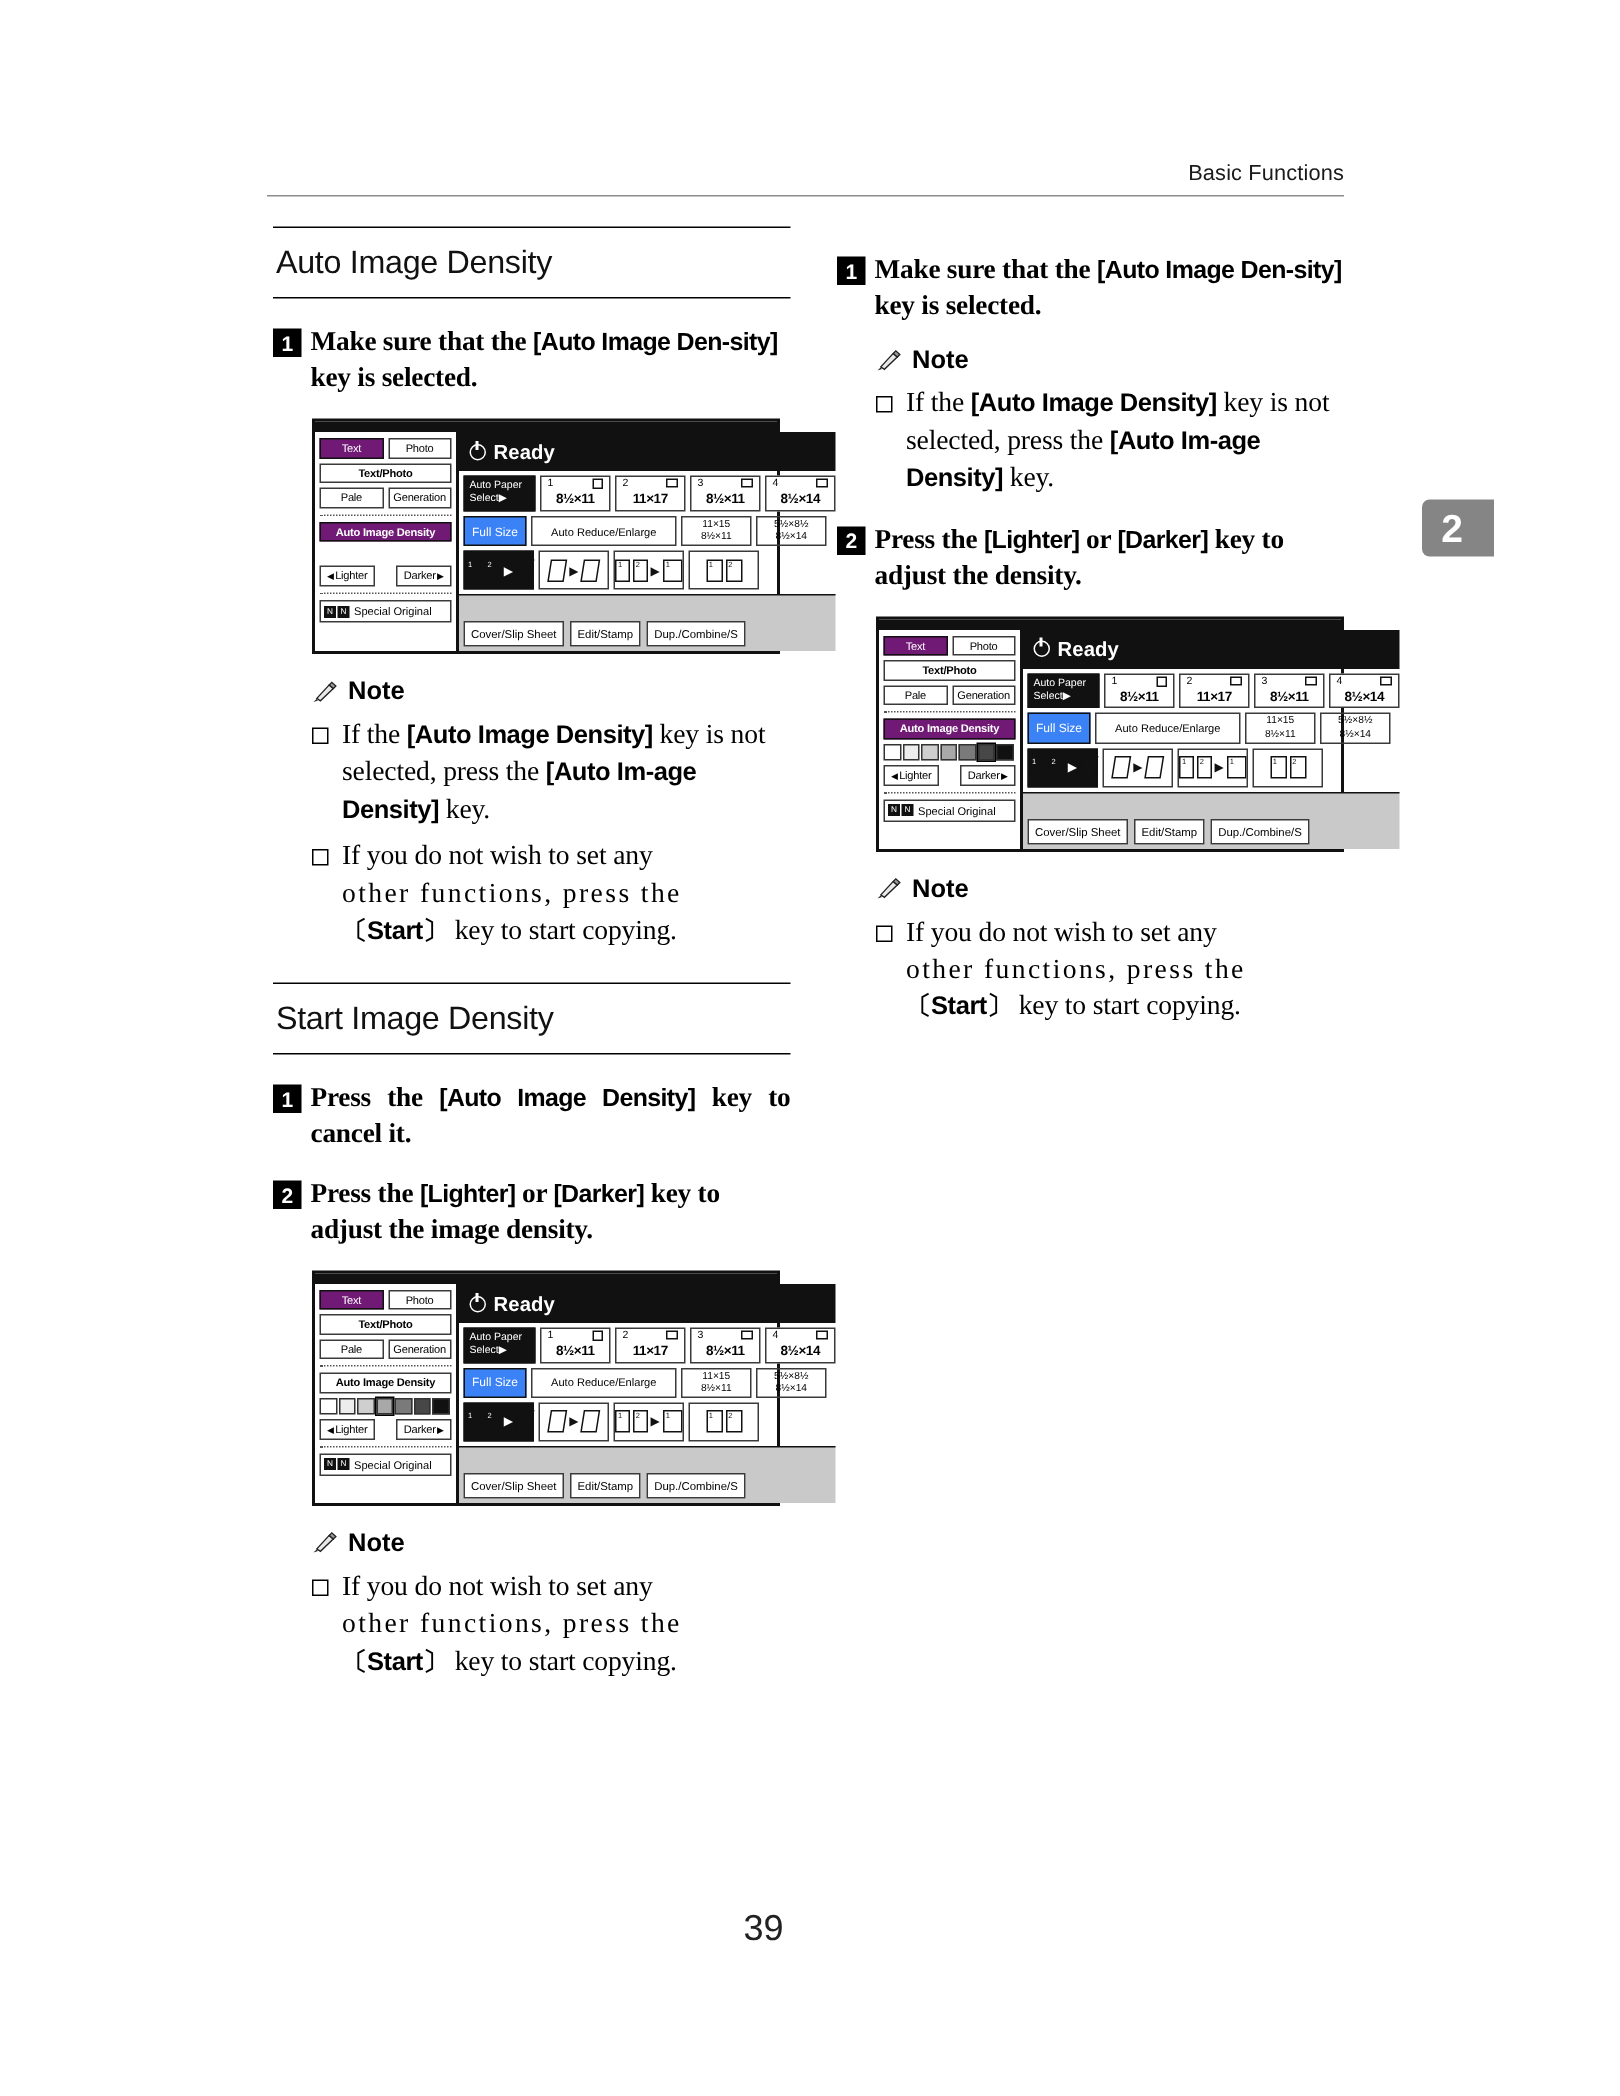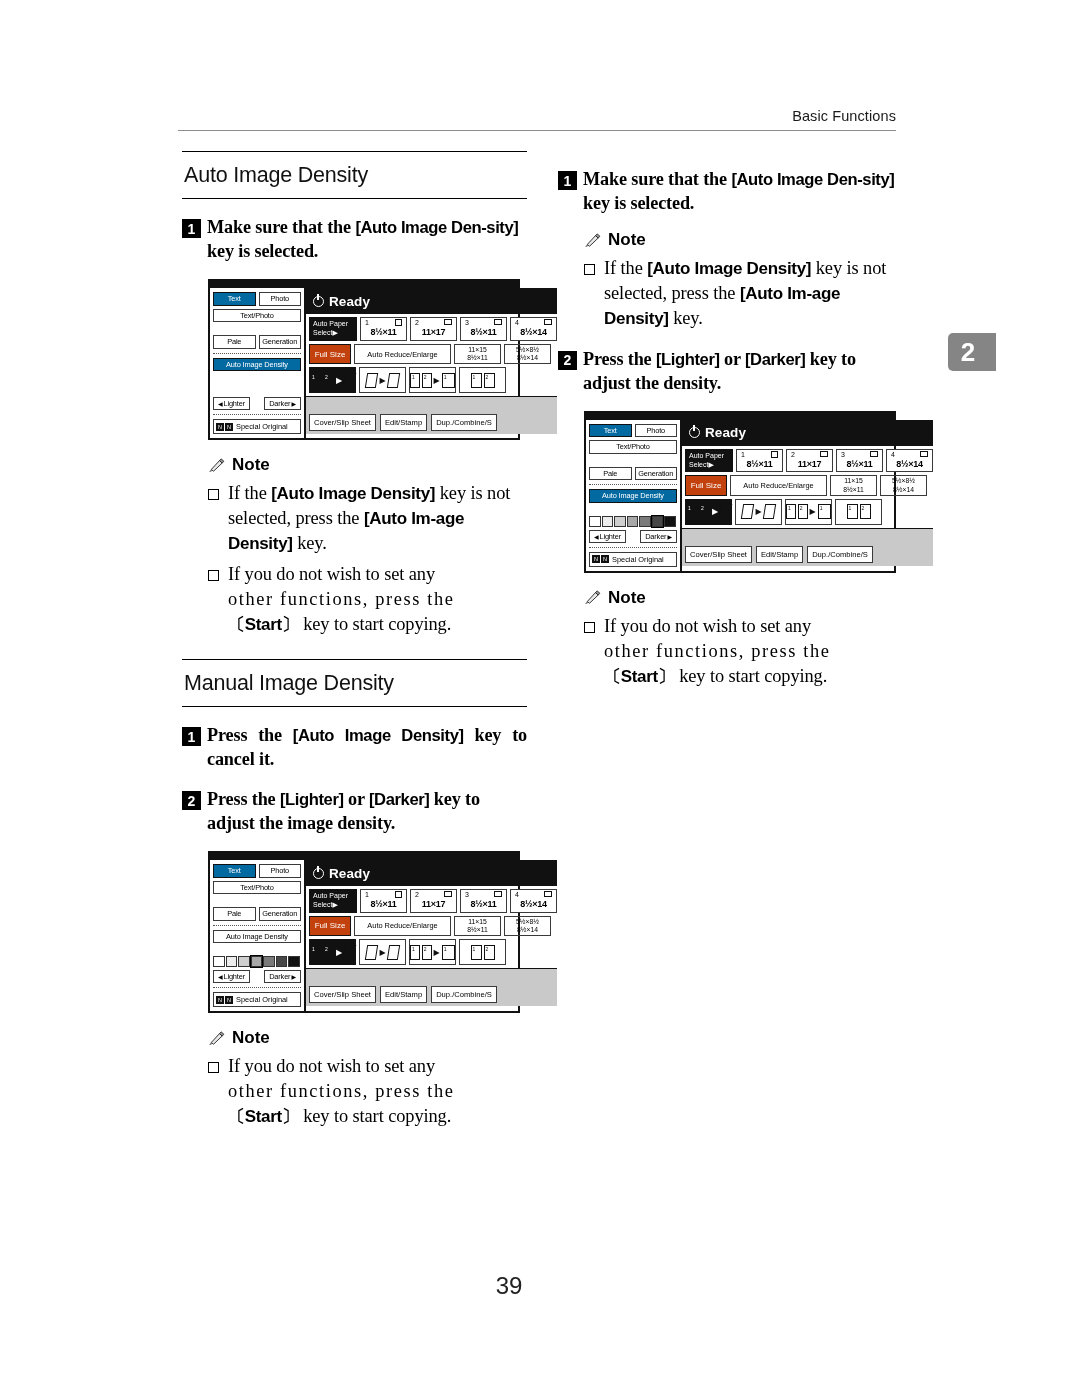--- a/index.html
+++ b/index.html
@@ -154,24 +154,24 @@
     border:1.3px solid #3a3a3a;
     background:#fff;
     font-size:7.4px;
     text-align:center;
     padding:2px 1px;
     line-height:1;
     white-space:nowrap;
     overflow:hidden;
     letter-spacing:-0.15px;
   }
-  .btn.sel { background:#0369a1; color:#fff; border-color:#111; }
+  .btn.sel { background:#701a75; color:#fff; border-color:#111; }
   .row2 { display:flex; gap:3px; margin-bottom:3px; }
   .row2 > .btn { flex:1 1 0; min-width:0; }
-  .btn.full { width:100%; margin-bottom:13px; }
+  .btn.full { width:100%; margin-bottom:3px;font-weight:bold; }
 
   .dashline { border-top:1.3px dotted #555; margin:4px 0 4px 0; }
 
   
   .scale { display:flex; gap:1px; margin:2px 0 3px 0; align-items:center; }
   .sw { width:11.5px; height:11px; border:1px solid #333; }
   .sw.cur { outline:1.6px solid #000; outline-offset:0.5px; }
 
   .lighter-row { display:flex; gap:14px; }
   .lighter-row > .btn { flex:1 1 0; }
@@ -236,21 +236,21 @@
     padding:1px 1px;
     line-height:1.15;
     text-align:center;
   }
   .tray .tl { display:flex; justify-content:space-between; padding:0 3px; font-size:7px;}
   .tray .sz { font-size:9px; font-weight:bold; letter-spacing:-0.3px;}
   .tray .mini { width:7px;height:7px;border:1.1px solid #111; display:inline-block;}
   .tray .mini.land { width:8px;height:6px; }
 
   .zoom-row { display:flex; padding:0 0 3px 3px; gap:3px; align-items:stretch;}
-  .zoom-lbl { flex:0 0 auto; width:42px; background:#c2410c;color:#fff;border:1.3px solid #111;
+  .zoom-lbl { flex:0 0 auto; width:42px; background:#3b82f6;color:#fff;border:1.3px solid #111;
               font-size:8px; display:flex;align-items:center;justify-content:center;}
   .zoom-are { flex:0 0 auto; width:97px; border:1.3px solid #3a3a3a; font-size:7.4px;
               display:flex;align-items:center;justify-content:center;}
   .zoom-rat { flex:0 0 auto; width:47px; border:1.3px solid #3a3a3a; font-size:6.8px;
               text-align:center; line-height:1.2; padding:1px 0;}
 
   .dup-row { display:flex; padding:0 0 3px 3px; gap:3px; }
   .dup {
     flex:0 0 auto;
     width:47px; height:26px;
@@ -476,21 +476,21 @@
       <div class="note-text">
         <span class="just-line">If you do not wish to set any</span>
         <span class="just-line spread">other functions, press the</span>
         <span class="just-line"><b>〔Start〕</b><span> key to start copying.</span></span>
       </div>
     </div>
   </div>
 
   <div class="sect" style="margin-top:22px">
     <div class="sect-rule-top"></div>
-    <div class="sect-title">Manual Image Density</div>
+    <div class="sect-title">Start Image Density</div>
     <div class="sect-rule-bot"></div>
   </div>
 
   <div class="step">
     <div class="step-num">1</div>
     <div class="step-text just">
       <span>Press the </span><span class="k">[Auto Image Density]</span><span> key to cancel it.</span>
     </div>
   </div>
 

